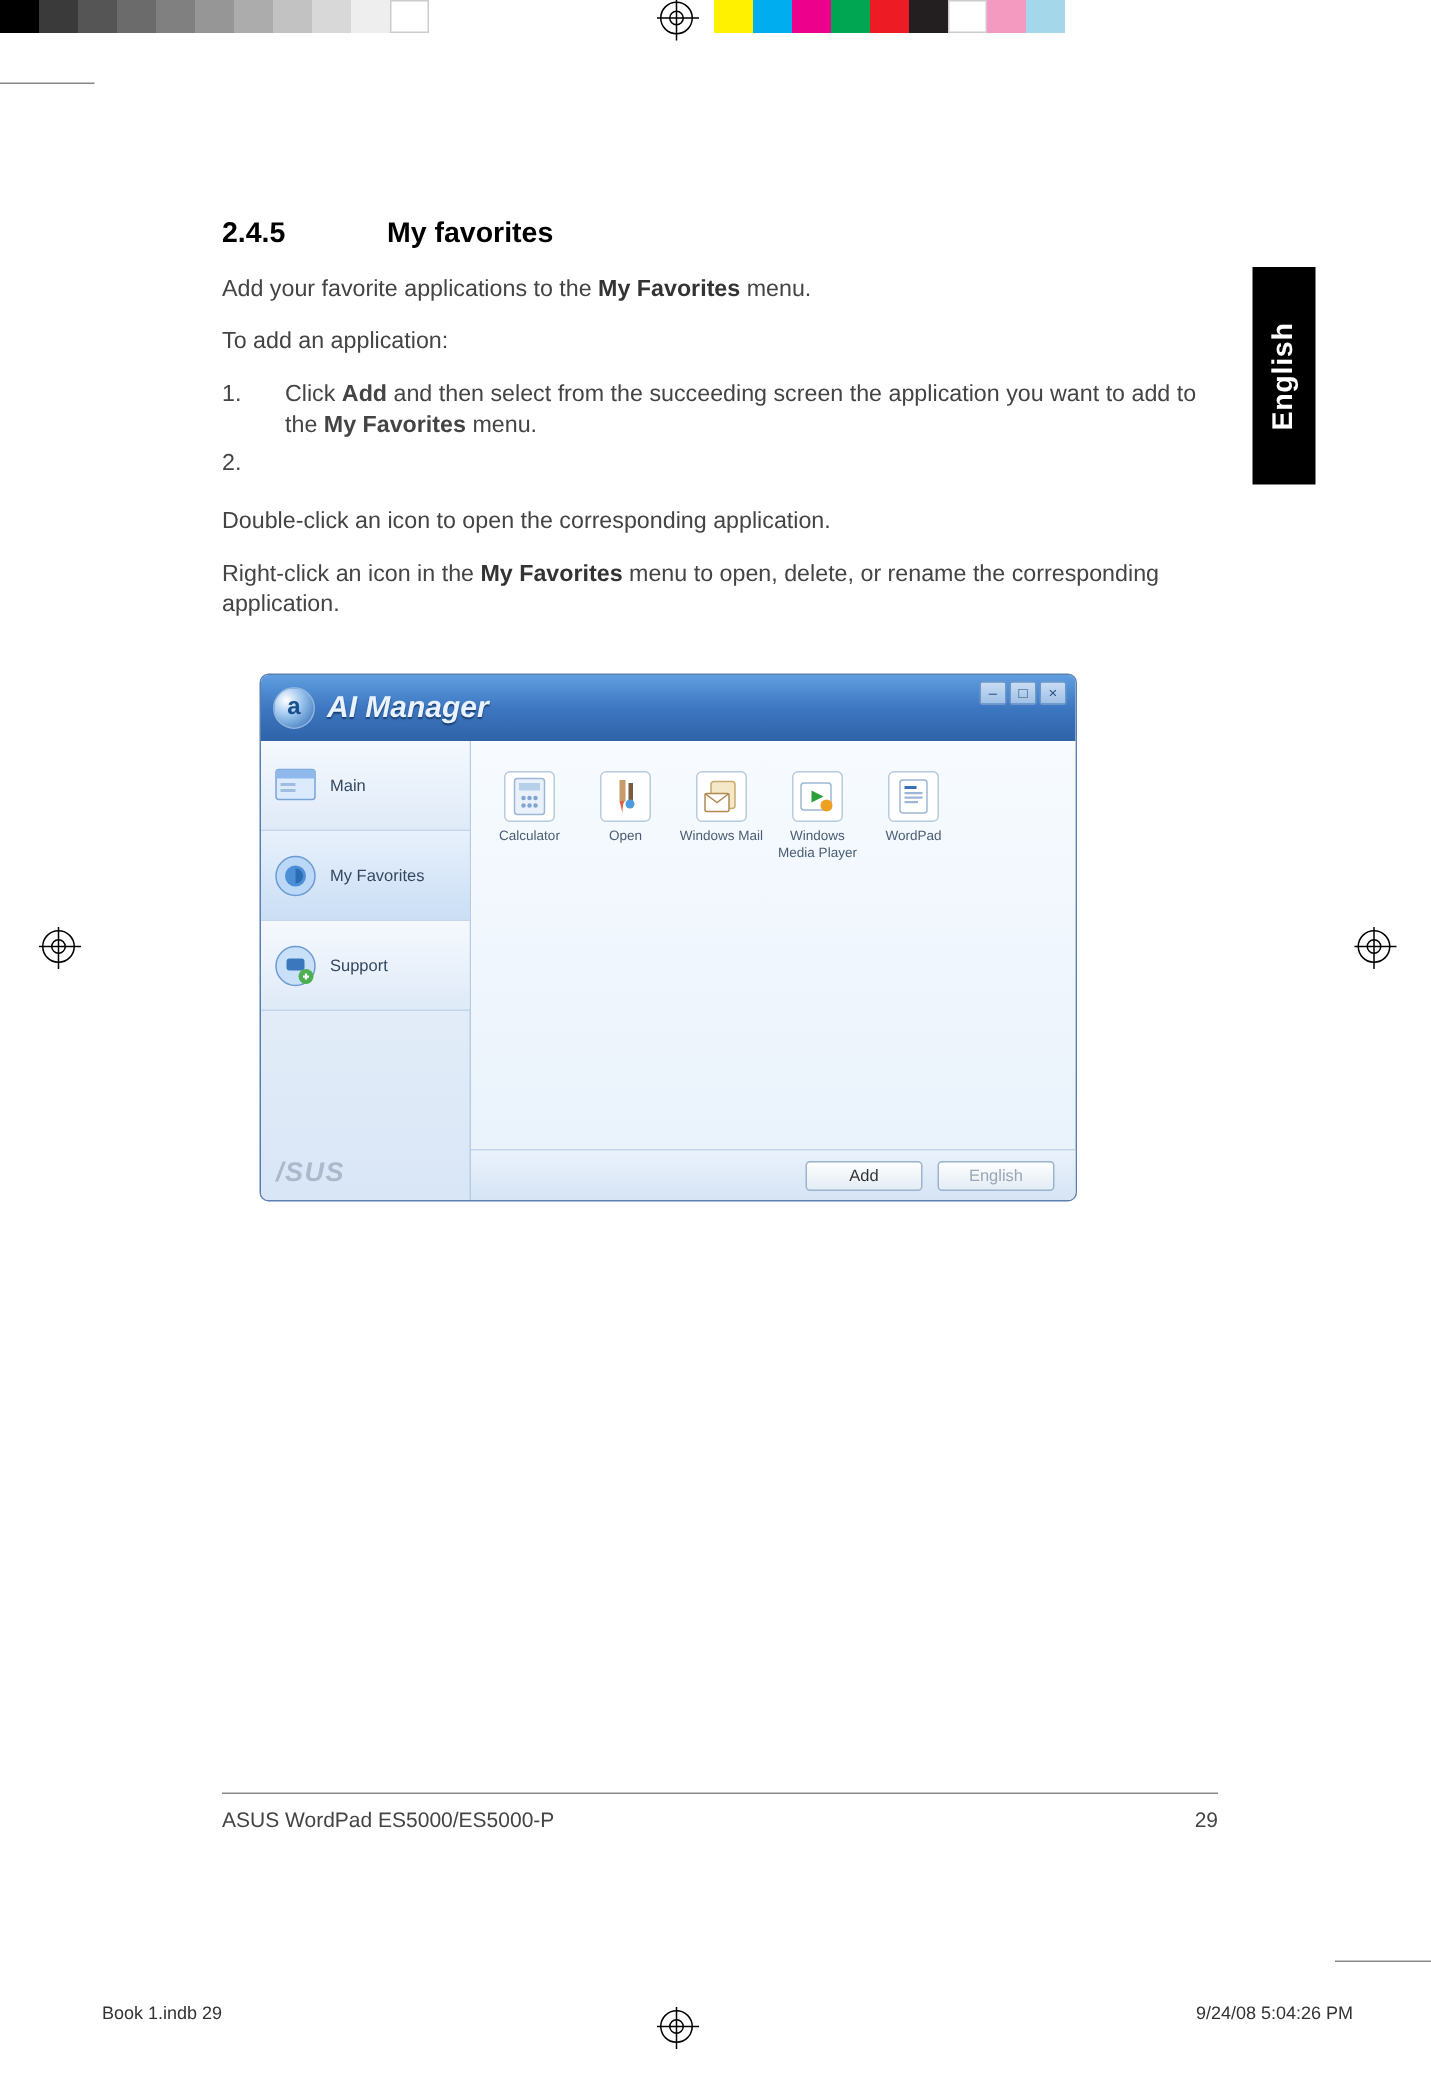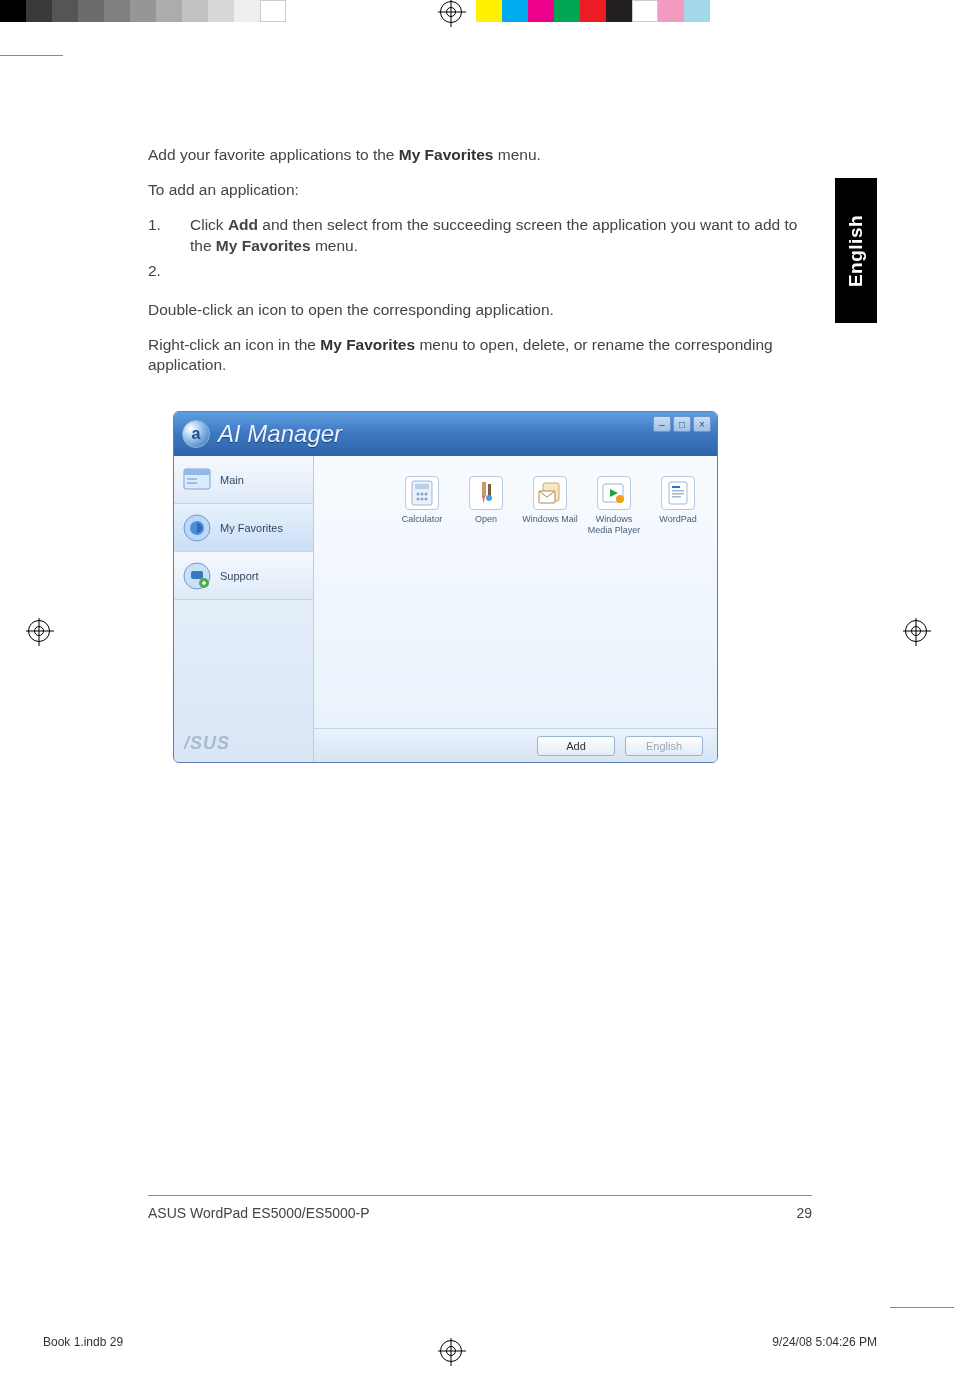--- a/index.html
+++ b/index.html
@@ -46,21 +46,21 @@
     position:absolute; top:178px; right:77px;
     width:42px; height:145px; background:#000; color:#fff;
     font-weight:bold; font-size:19px;
     display:flex; align-items:center; justify-content:center;
   }
   .lang-tab span { transform: rotate(-90deg); letter-spacing:0.5px; }
 
   
   .footer-rule { position:absolute; left:148px; top:1195px; width:664px; height:1px; background:#888;}
   .footer { position:absolute; left:148px; top:1205px; width:664px; display:flex; justify-content:space-between; font-size:14px; color:#444;}
-  .slug   { position:absolute; left:43px; top:1335px; width:834px; display:flex; justify-content:space-between; font-size:12px; color:#333;}
+  .slug   { position:absolute; left:68px; top:1335px; width:834px; display:flex; justify-content:space-between; font-size:12px; color:#333;}
 
   
   .ai-window {
     position: relative;
     margin: 35px 0 0 25px;
     width: 545px;
     height: 352px;
     border: 1px solid #5a7fb0;
     border-radius: 6px;
     overflow: hidden;
@@ -74,52 +74,52 @@
     position:relative;
   }
   .ai-logo {
     width:28px; height:28px; border-radius:50%;
     background: radial-gradient(circle at 30% 30%, #fff, #9ec6ef 40%, #2a67ae 100%);
     display:flex; align-items:center; justify-content:center;
     color:#1a4f8e; font-weight:bold; font-size:16px;
     border:1px solid #8fb6e0;
   }
   .ai-title-text {
-    color: #e9f3ff; font-style: italic; font-weight: normal;
-    font-size: 24px; margin-left:8px;
+    color: #e9f3ff; font-style: italic; font-weight: bold;
+    font-size: 20px; margin-left:8px;
     text-shadow: 0 1px 1px #1a3f70;
     font-family: "Segoe UI", Arial, sans-serif;
   }
   .ai-winbtns { position:absolute; right:6px; top:4px; display:flex; gap:2px; }
   .ai-winbtns div {
     width:18px; height:16px; background:linear-gradient(#c9ddf3,#9fc0e6);
     border:1px solid #6e97c8; border-radius:2px; font-size:10px;
     display:flex; align-items:center; justify-content:center; color:#2a4f80;
   }
   .ai-body { display:flex; height: calc(100% - 44px); }
   .ai-side {
     width: 140px; background: linear-gradient(#f0f6fd,#d9e6f6);
     border-right:1px solid #b7cce6;
     display:flex; flex-direction:column;
   }
   .ai-side-item {
-    height:48px; display:flex; align-items:center; gap:8px;
+    height:60px; display:flex; align-items:center; gap:8px;
     padding-left:8px; font-size:11px; color:#33475f;
     border-bottom:1px solid #c3d5ea;
     background:linear-gradient(#f5f9fe,#dfeaf8);
   }
   .ai-side-item.sel { background:linear-gradient(#e8f1fc,#cadef5); }
   .ai-side-ico {
     width:30px; height:30px; border-radius:4px;
     display:flex; align-items:center; justify-content:center;
   }
   .ai-side-spacer { flex:1; }
   .ai-asus { color:#aab9cc; font-style:italic; font-weight:bold; font-size:18px; padding:8px 10px; letter-spacing:1px;}
   .ai-main { flex:1; display:flex; flex-direction:column; background:linear-gradient(#f7fbff,#e8f1fb); }
-  .ai-icons { flex:1; display:flex; align-items:flex-start; gap:6px; padding:20px 10px 0 10px;justify-content:flex-end; }
+  .ai-icons { flex:1; display:flex; align-items:flex-start; gap:6px; padding:20px 10px 0 10px; }
   .ai-app { width:58px; text-align:center; }
   .ai-app-ico {
     width:34px; height:34px; margin:0 auto 4px auto;
     background:#fff; border:1px solid #b8cade; border-radius:4px;
     display:flex; align-items:center; justify-content:center;
   }
   .ai-app-lbl { font-size:9px; color:#4a5d73; line-height:1.15; }
   .ai-bottom {
     height:34px; border-top:1px solid #c3d5ea;
     display:flex; align-items:center; justify-content:flex-end;
@@ -177,20 +177,23 @@
     <span class="reg-center"></span>
   </span>
 <div class="rule-top"></div>
 <div class="rule-bot"></div>
 
 <div class="lang-tab">
     <span>English</span>
   </div>
 
 <div class="page">
+  <h2 class="h-sec">
+    <span class="num">2.4.5</span><span>My favorites</span>
+  </h2>
 
   <p class="body-text">
     <span>Add your favorite applications to the </span><strong>My Favorites</strong><span> menu.</span>
   </p>
   <p class="body-text">To add an application:</p>
 
   <ol class="steps">
     <li>
       <span class="n">1.</span>
       <span><span>Click </span><strong>Add</strong><span> and then select from the succeeding screen the application you want to add to the </span><strong>My Favorites</strong><span> menu.</span></span>

